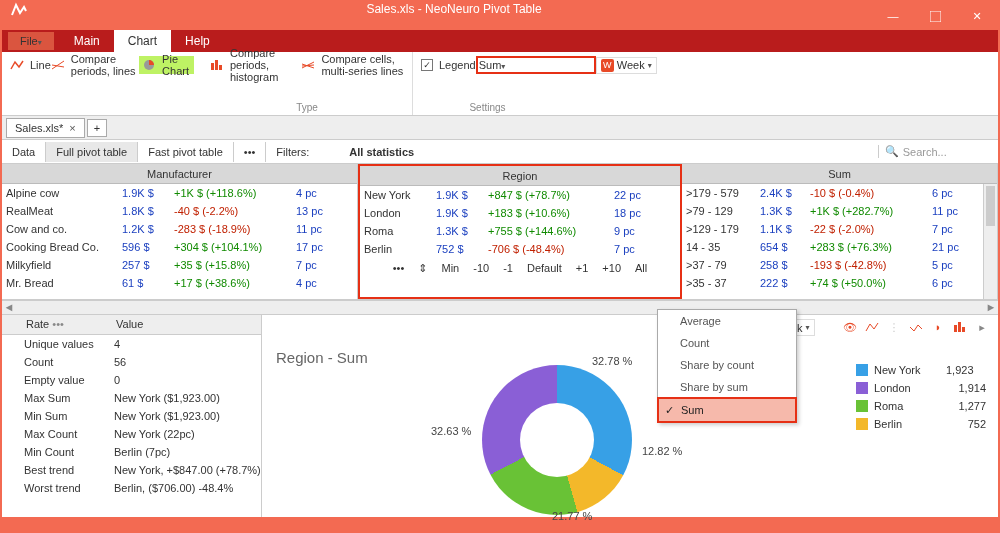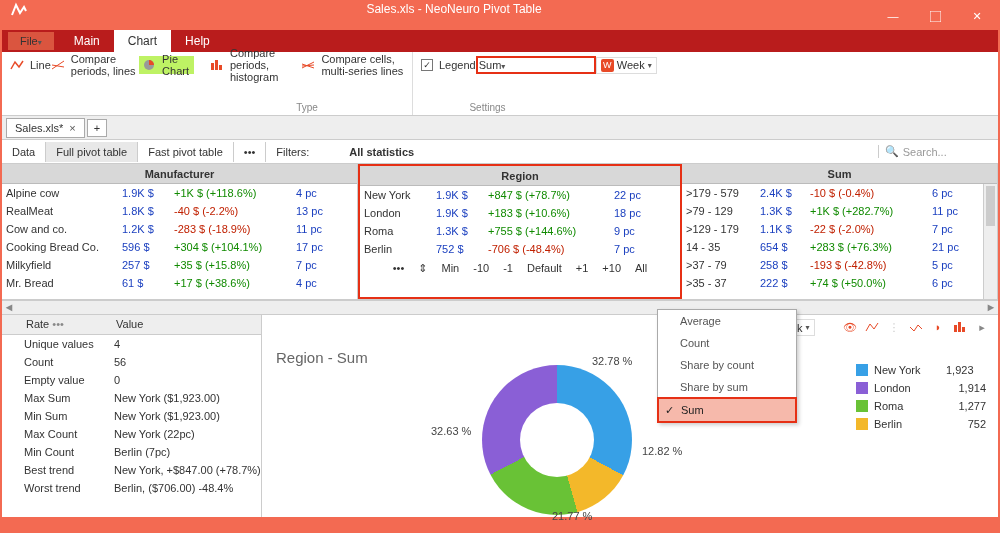--- a/index.html
+++ b/index.html
@@ -25,21 +25,21 @@
 .filetab .x{color:#555}
 .newtab{border:1px solid #aaa;padding:2px 6px;background:#fff}
 .toolbar{height:24px;display:flex;align-items:center;border-bottom:1px solid #ccc}
 .toolbar .titem{padding:4px 10px;border-right:1px solid #ccc}
 .toolbar .titem.active{background:#e8e8e8}
 .toolbar .spacer{flex:1}
 .search{display:flex;align-items:center;gap:4px;padding:0 6px;border-left:1px solid #ccc;width:120px}
 .datacols{display:flex;height:136px;border-bottom:1px solid #ccc;position:relative}
 .dcol{overflow:hidden;border-right:1px solid #ccc}
 .dcol.hlcol{border:2px solid #e63015}
-.dhdr{height:20px;background:#d8d8d8;text-align:center;font-weight:700;line-height:20px;border-bottom:1px solid #bbb}
+.dhdr{height:20px;background:#d8d8d8;text-align:center;font-weight:400;line-height:20px;border-bottom:1px solid #bbb}
 .drow{height:18px;display:flex;align-items:center;padding-left:4px;gap:4px}
 .c1{width:110px;overflow:hidden;white-space:nowrap}
 .c2{width:48px;color:#1a3fbf}
 .c3{width:118px}
 .c4{width:46px;color:#1a3fbf}
 .pos{color:#108a00}
 .neg{color:#c02000}
 .slidebar{height:20px;display:flex;align-items:center;gap:14px;padding:0 10px;color:#666;justify-content:center}
 .lower{flex:1;display:flex;border-top:1px solid #ccc}
 .stats{width:260px;border-right:1px solid #ccc;display:flex;flex-direction:column}

